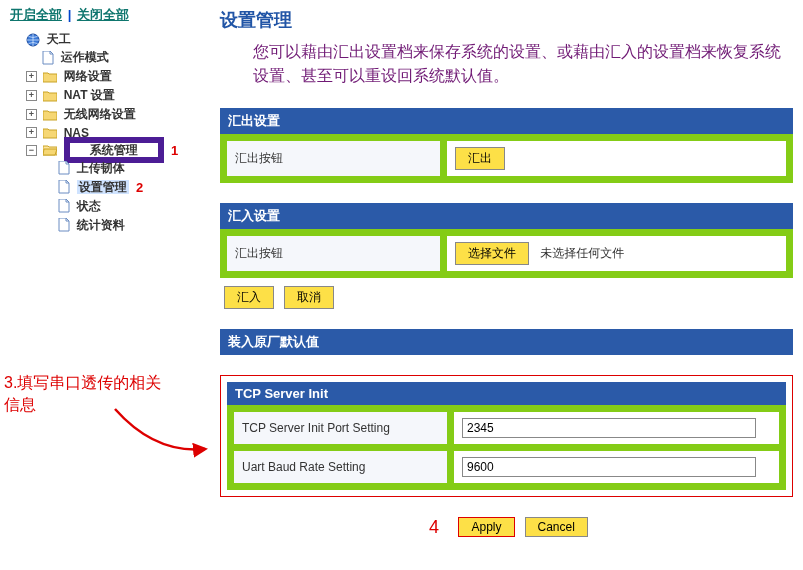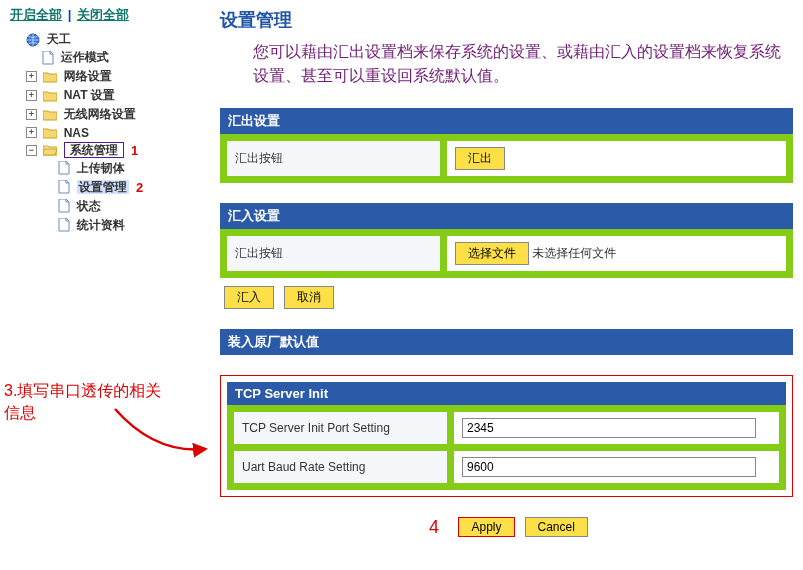--- a/index.html
+++ b/index.html
@@ -76,22 +76,22 @@
   .icon {
     display: inline-block;
     vertical-align: middle;
     margin-right: 3px;
   }
   .globe-icon svg { width: 14px; height: 14px; display: block; }
   .folder-icon svg { width: 14px; height: 12px; display: block; }
   .page-icon svg { width: 12px; height: 14px; display: block; }
   .node-label { vertical-align: middle; cursor: pointer; }
   .node-selected {
-    border: 1px solid #4c1d95;
-    padding: 0 5px;
+    border: 6px solid #4c1d95;
+    padding: 0 20px;
   }
   .node-highlight {
     background: #cfe3ff;
     padding: 0 2px;
   }
   .annot {
     color: #d00;
     margin-left: 4px;
     font-size: 13px;
     vertical-align: middle;
@@ -151,41 +151,41 @@
   }
   .btn-row {
     text-align: left;
     padding: 8px 0 0 4px;
   }
   .btn-row.center {
     text-align: center;
     margin-top: 12px;
   }
   .file-hint {
-    margin-left: 0;
+    margin-left: 8px;
     color: #333;
     text-align: center;
   }
   input.text-input {
     width: 95%;
     font-size: 12px;
     padding: 2px 4px;
     border: 1px solid #888;
   }
 
   .highlight-box {
     border: 1px solid #d00;
     padding: 6px;
     margin-bottom: 0;
   }
 
   .overlay-note {
     position: absolute;
     left: 4px;
-    top: 380px;
+    top: 372px;
     color: #d00;
     font-size: 16px;
     line-height: 1.35;
     width: 160px;
   }
   .arrow-svg {
     position: absolute;
     left: 110px;
     top: 404px;
     pointer-events: none;

